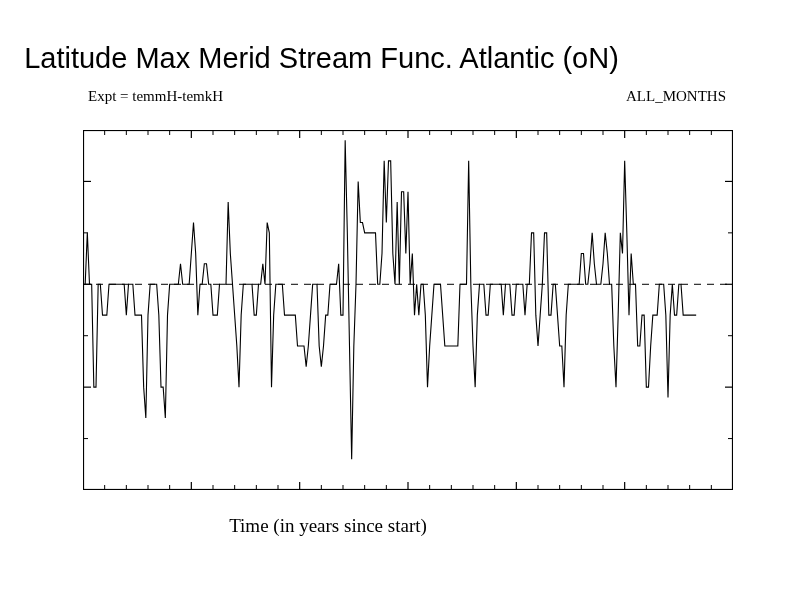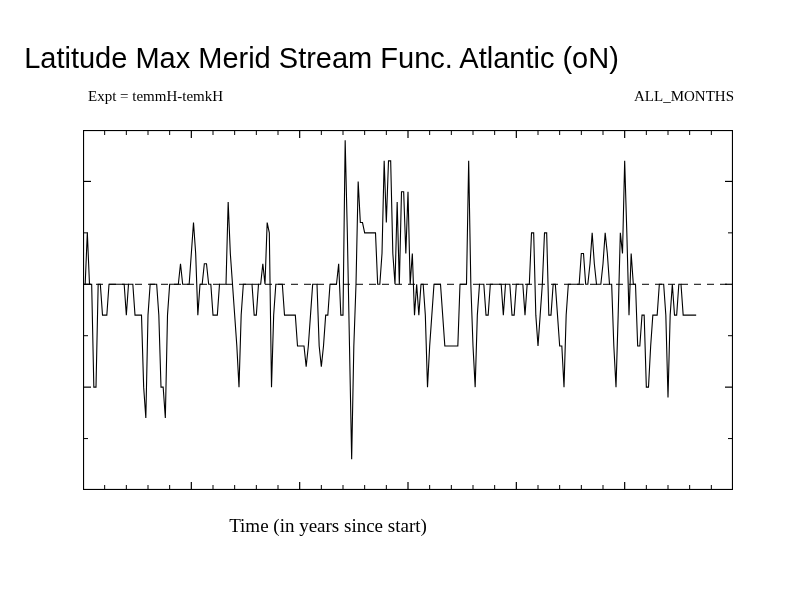--- a/index.html
+++ b/index.html
@@ -40,21 +40,21 @@
   }
   .sub {
     position: absolute;
     font-family: "Liberation Serif", serif;
     font-size: 15px;
     white-space: nowrap;
     top: 0;
   }
   #sub-left { left: 0px; }
   #sub-center { left: 225px; }
-  #sub-right { right: 4px; }
+  #sub-right { right: 12px; }
 
   #plot-wrap {
     position: absolute;
     left: 83px;
     top: 130px;
     width: 650px;
     height: 360px;
   }
   #plot-svg {
     display: block;

